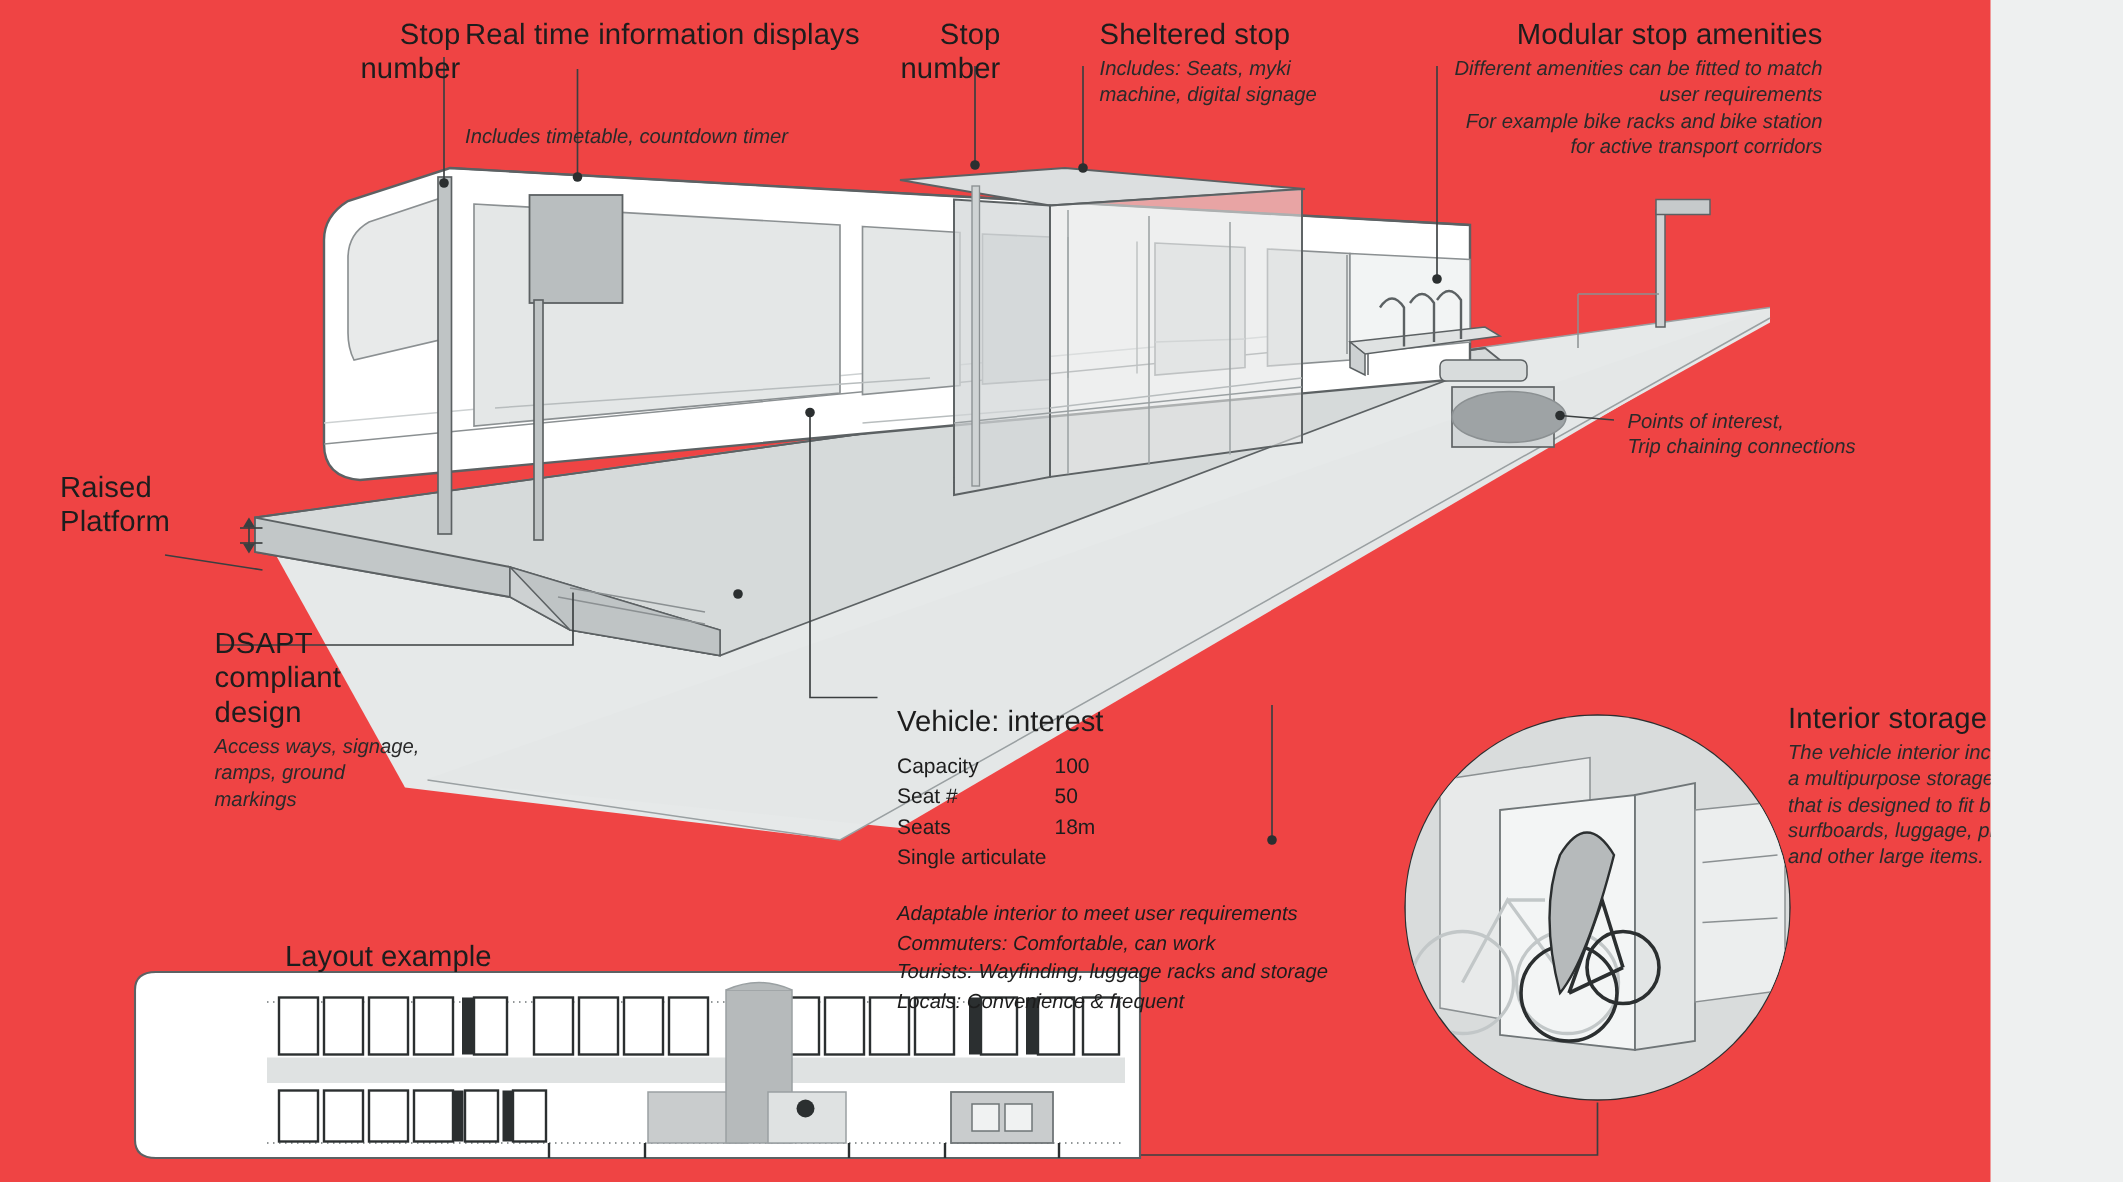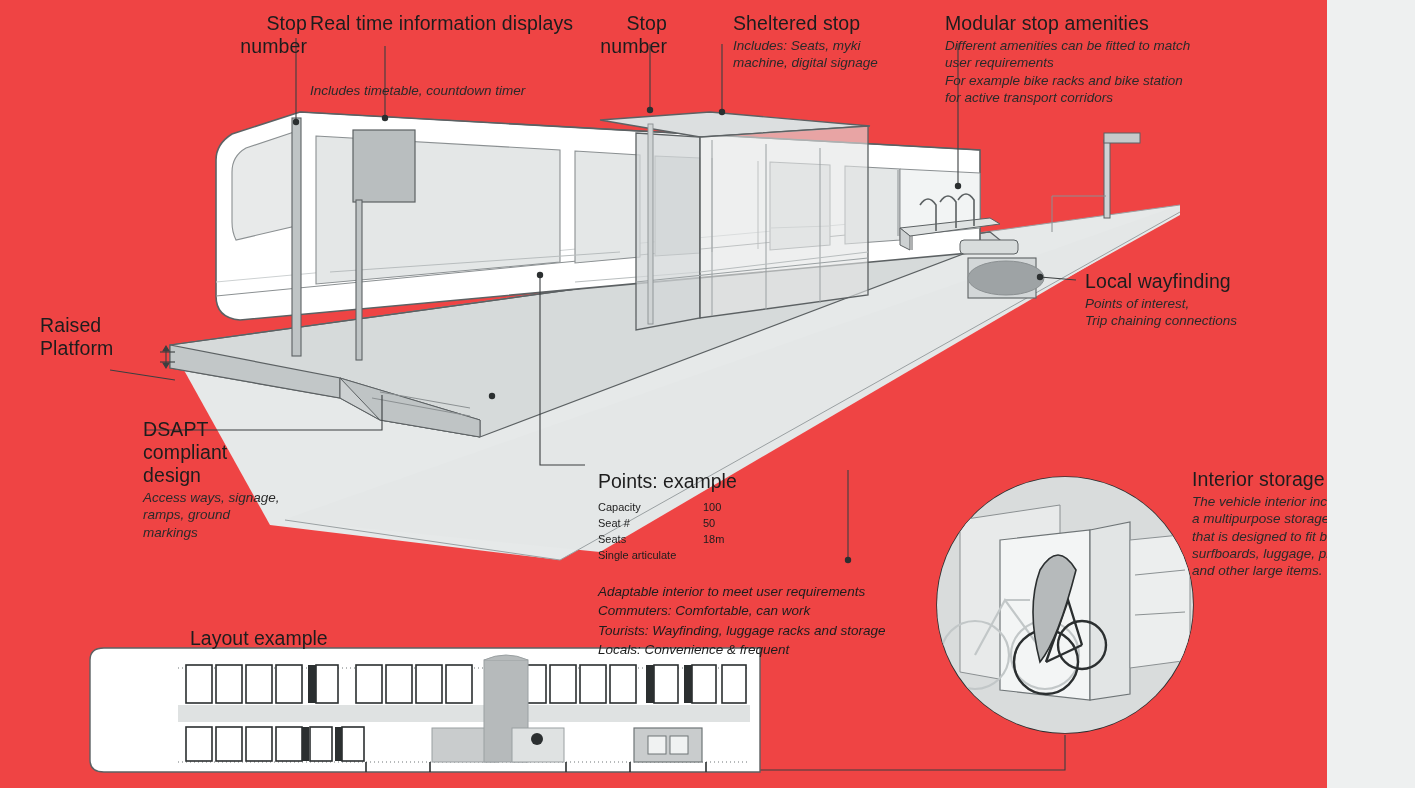--- a/index.html
+++ b/index.html
@@ -43,21 +43,21 @@
     line-height: 1.28;
   }
 
   
   .spec-title {
     font-size: 19.5px;
     color: #1d1d1d;
   }
   .spec-table {
     margin-top: 7px;
-    font-size: 11px;
+    font-size: 14px;
     color: #1d1d1d;
   }
   .spec-row { display: flex; line-height: 1.45; }
   .spec-row .k { width: 105px; }
   .spec-row .v { }
   .spec-note {
     font-size: 13.5px;
     font-style: italic;
     line-height: 1.45;
     color: #1d1d1d;
@@ -308,30 +308,29 @@
     <div class="title" style="white-space:pre-line;">Stop
 number</div>
   </div>
 
   <div class="anno" style="left:733px; top:12px; width:200px;">
     <div class="title">Sheltered stop</div>
     <div class="sub" style="white-space:pre-line;">Includes: Seats, myki
 machine, digital signage</div>
   </div>
 
-  <div class="anno" style="left:945px; top:12px; width:270px;">
+  <div class="anno" style="left:945px; top:12px; width:270px;text-align:right;">
     <div class="title">Modular stop amenities</div>
     <div class="sub" style="white-space:pre-line;">Different amenities can be fitted to match
 user requirements
 For example bike racks and bike station
 for active transport corridors</div>
   </div>
 
   <div class="anno" style="left:1085px; top:270px; width:250px;">
-    <div class="title">Local wayfinding</div>
     <div class="sub" style="white-space:pre-line;">Points of interest,
 Trip chaining connections</div>
   </div>
 
   <div class="anno" style="left:40px; top:314px; width:118px; text-align:left;">
     <div class="title" style="white-space:pre-line;">Raised
 Platform</div>
   </div>
 
   <div class="anno" style="left:143px; top:418px; width:185px;">
@@ -346,21 +345,21 @@
   <div class="anno" style="left:1192px; top:468px; width:210px;">
     <div class="title">Interior storage area</div>
     <div class="sub" style="white-space:pre-line;">The vehicle interior includes
 a multipurpose storage area
 that is designed to fit bikes,
 surfboards, luggage, prams
 and other large items.</div>
   </div>
 
   <div style="position:absolute; left:598px; top:470px; width:330px;">
-    <div class="spec-title">Points: example</div>
+    <div class="spec-title">Vehicle: interest</div>
     <div class="spec-table">
       <div class="spec-row">
         <div class="k">Capacity</div>
         <div class="v">100</div>
       </div>
       <div class="spec-row">
         <div class="k">Seat #</div>
         <div class="v">50</div>
       </div>
       <div class="spec-row">

